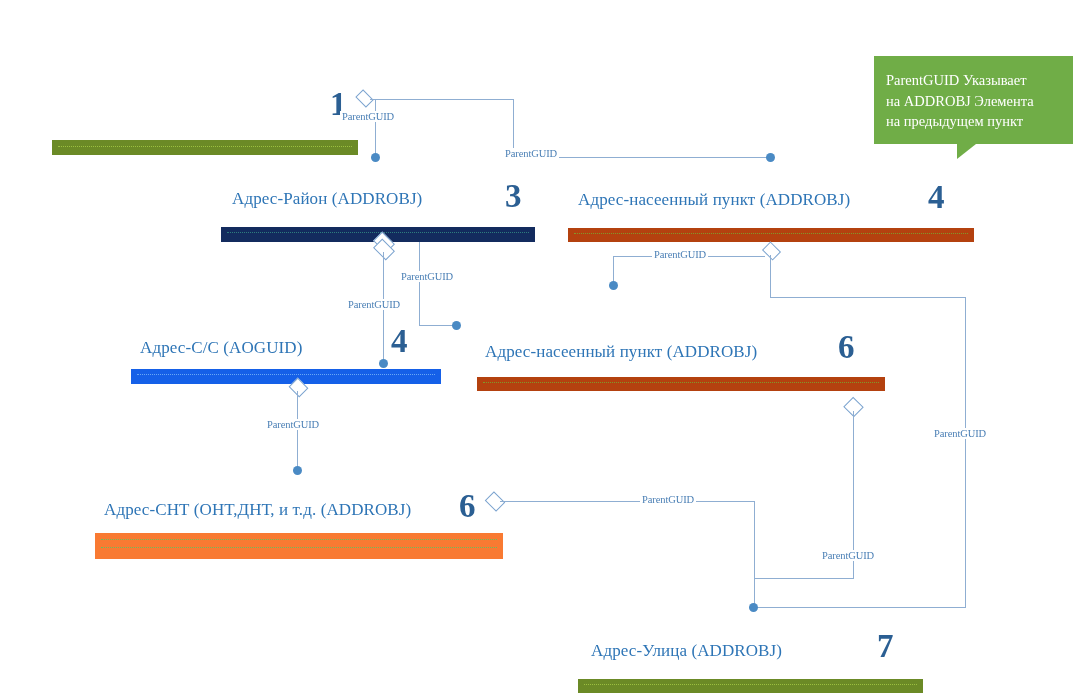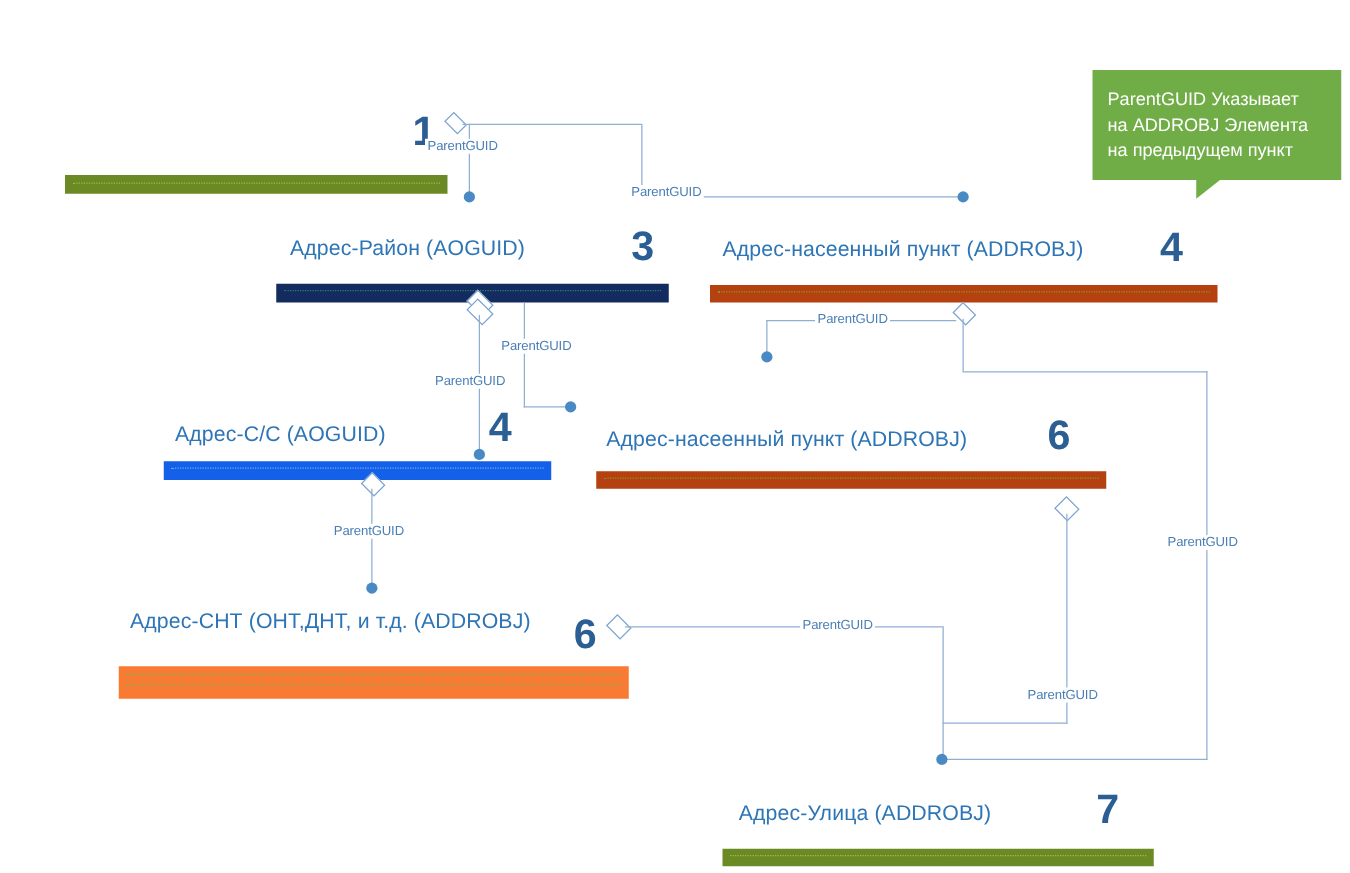--- a/index.html
+++ b/index.html
@@ -5,21 +5,21 @@
   html, body {
     margin: 0;
     padding: 0;
     background: #ffffff;
   }
   #canvas {
     position: relative;
     width: 1080px;
     height: 698px;
     background: #ffffff;
-    font-family: Liberation Sans, sans-serif;
+    font-family: Liberation Serif, serif;
     overflow: hidden;
   }
   
   .entity-title {
     position: absolute;
     color: #2e75b6;
     font-size: 17px;
     font-weight: 400;
     white-space: nowrap;
     letter-spacing: 0.1px;
@@ -112,21 +112,21 @@
     <div class="cotext">на ADDROBJ Элемента</div>
     <div class="cotext">на предыдущем пункт</div>
   </div>
   <div id="callout-tail"></div>
 
   <div class="bar" style="left:52px; top:140px; width:306px; height:15px; background:#6b8a26;">
     <div class="dots" style="top:6px; border-color:#9bbf3f;"></div>
   </div>
   <div class="level-num" style="left:330px; top:88px;">1</div>
 
-  <div class="entity-title" style="left:232px; top:189px;">Адрес-Район (AOGUID)</div>
+  <div class="entity-title" style="left:232px; top:189px;">Адрес-Район (ADDROBJ)</div>
   <div class="bar" style="left:221px; top:227px; width:314px; height:15px; background:#132b5e;">
     <div class="dots" style="top:5px; border-color:#2d7d7d;"></div>
   </div>
   <div class="level-num" style="left:505px; top:180px;">3</div>
 
   <div class="entity-title" style="left:578px; top:190px;">Адрес-насеенный пункт (ADDROBJ)</div>
   <div class="bar" style="left:568px; top:228px; width:406px; height:14px; background:#b4410f;">
     <div class="dots" style="top:5px; border-color:#7f9a2a;"></div>
   </div>
   <div class="level-num" style="left:928px; top:181px;">4</div>
@@ -136,21 +136,21 @@
     <div class="dots" style="top:5px; border-color:#69a8f5;"></div>
   </div>
   <div class="level-num" style="left:391px; top:325px;">4</div>
 
   <div class="entity-title" style="left:485px; top:342px;">Адрес-насеенный пункт (ADDROBJ)</div>
   <div class="bar" style="left:477px; top:377px; width:408px; height:14px; background:#b4410f;">
     <div class="dots" style="top:5px; border-color:#7f9a2a;"></div>
   </div>
   <div class="level-num" style="left:838px; top:331px;">6</div>
 
-  <div class="entity-title" style="left:104px; top:487px;">Адрес-СНТ (ОНТ,ДНТ, и т.д. (ADDROBJ)</div>
+  <div class="entity-title" style="left:104px; top:500px;">Адрес-СНТ (ОНТ,ДНТ, и т.д. (ADDROBJ)</div>
   <div class="bar" style="left:95px; top:533px; width:408px; height:26px; background:#f97a32;">
     <div class="dots" style="top:6px; border-color:#6bbf5a;"></div>
     <div class="dots" style="top:14px; border-color:#6bbf5a;"></div>
   </div>
   <div class="level-num" style="left:459px; top:490px;">6</div>
 
   <div class="entity-title" style="left:591px; top:641px;">Адрес-Улица (ADDROBJ)</div>
   <div class="bar" style="left:578px; top:679px; width:345px; height:14px; background:#6b8a26;">
     <div class="dots" style="top:5px; border-color:#9bbf3f;"></div>
   </div>

